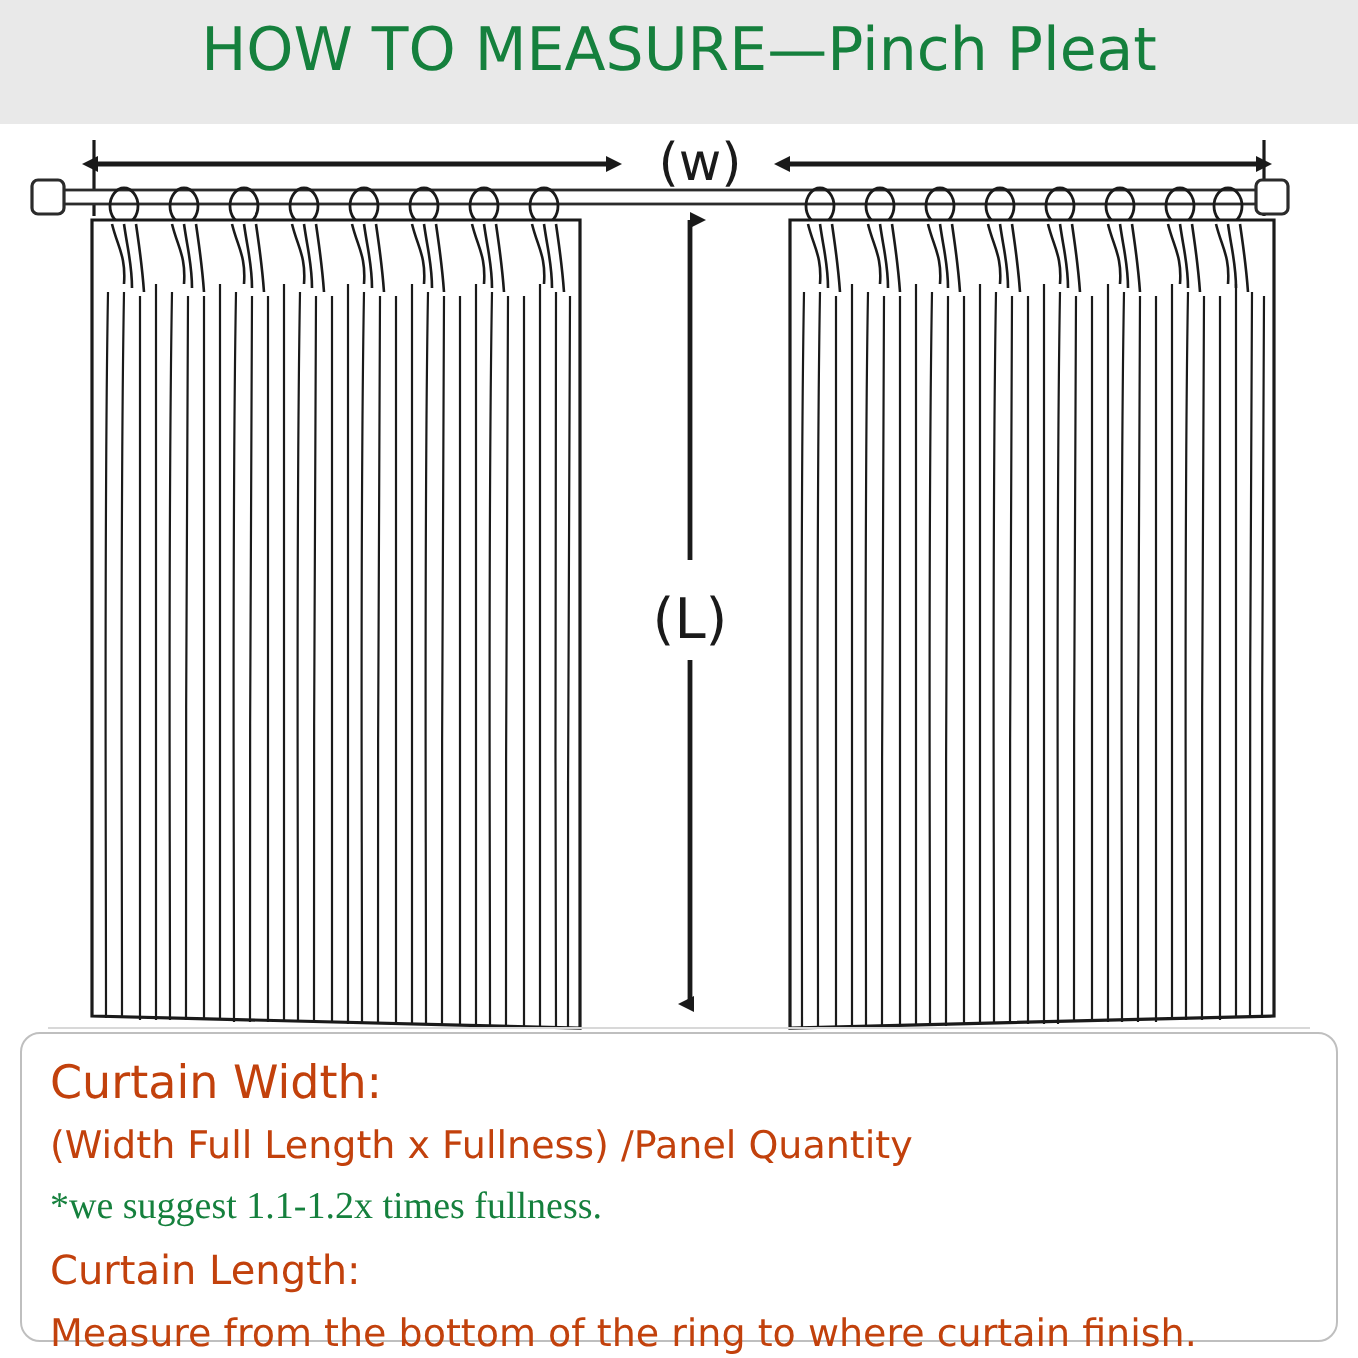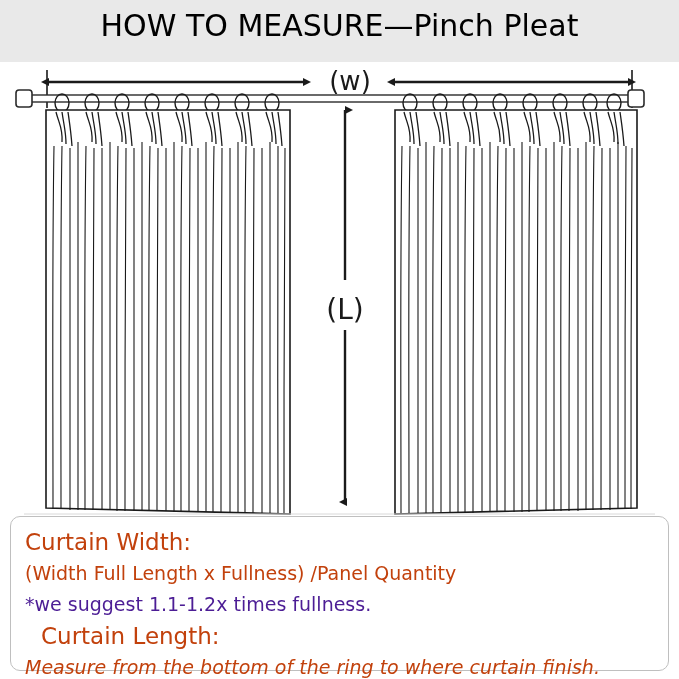--- a/index.html
+++ b/index.html
@@ -27,21 +27,21 @@
     width: 679px;
     height: 62px;
     background: #e9e9e9;
   }
   .title-text {
     position: absolute;
     left: 0; top: 8px;
     width: 679px;
     text-align: center;
     font-size: 30px;
-    color: #000000;
+    color: #15803d;
     letter-spacing: 0px;
     white-space: nowrap;
   }
 
   
   .diagram {
     position: absolute;
     left: 0; top: 62px;
     width: 679px;
     height: 462px;
@@ -60,23 +60,23 @@
     box-sizing: border-box;
   }
   .info-line {
     position: absolute;
     left: 14px;
     color: #c2410c;
     white-space: nowrap;
   }
   .l1 { top: 12px;  font-size: 23px; }
   .l2 { top: 45px;  font-size: 19px; }
-  .l3 { top: 76px;  font-size: 19px; color: #4c1d95; }
-  .l4 { top: 106px; font-size: 23px; margin-left: 16px; }
-  .l5 { top: 139px; font-size: 19px; font-style: italic; }
+  .l3 { top: 76px;  font-size: 19px; color: #15803d; font-family: Liberation Serif, serif; }
+  .l4 { top: 106px; font-size: 20px; }
+  .l5 { top: 139px; font-size: 19px; }
 
   
 </style>
 </head>
 <body>
 
 <div id="canvas">
 
   <div class="title-bar">
     <div class="title-text">HOW TO MEASURE—Pinch Pleat</div>

